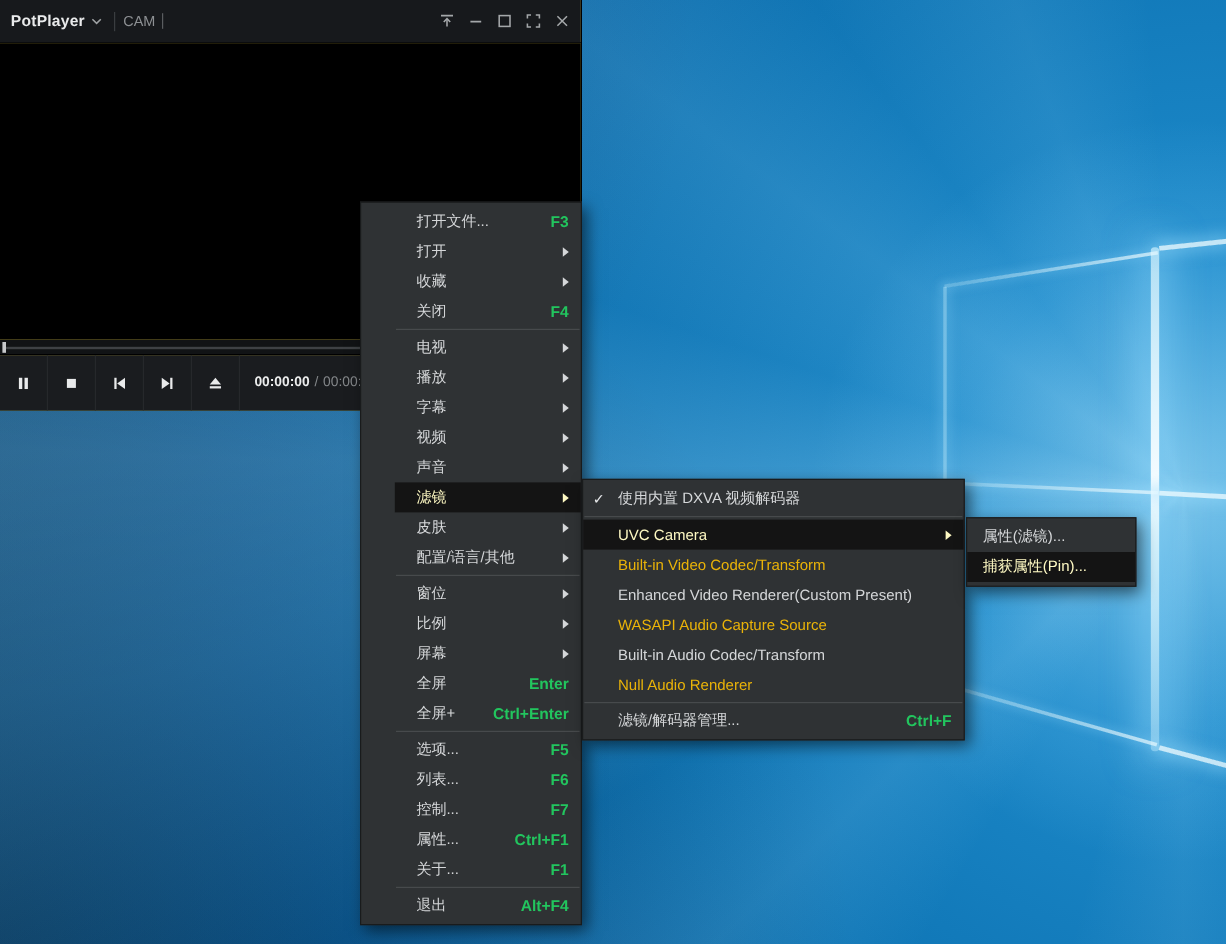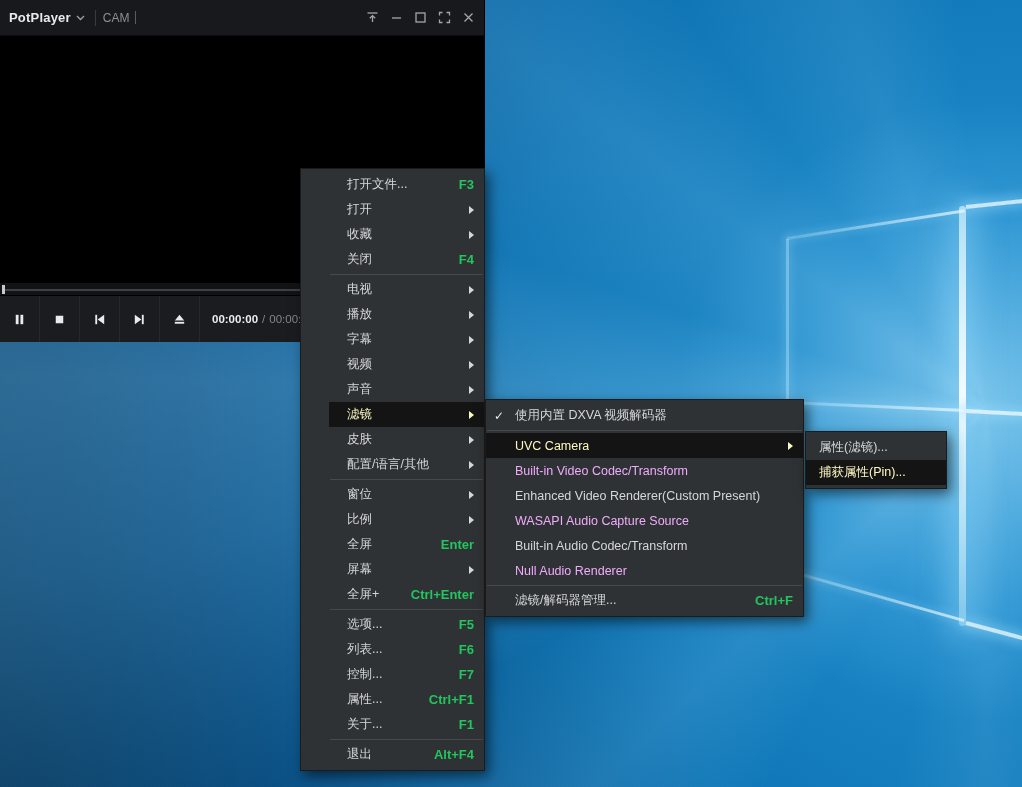--- a/index.html
+++ b/index.html
@@ -79,21 +79,21 @@
   .menu-item{display:flex;align-items:center;height:25px;padding-right:10px;
     color:#d5d7d9;font-size:12.5px;}
   #main-menu .menu-item{padding-left:18px;}
   #filters-menu .menu-item{padding-left:8px;}
   #uvc-menu .menu-item{padding-left:13px;}
   .menu-item .check{width:21px;flex:none;font-size:12px;color:#e8eaec;}
   .menu-item .label{white-space:nowrap;overflow:hidden;}
   .menu-item .right{margin-left:auto;padding-left:18px;font-size:13px;color:#22c55e;flex:none;font-weight:bold;}
   .menu-item .arrow-tri{margin-left:auto;flex:none;width:0;height:0;
     border-left:5px solid currentColor;border-top:4px solid transparent;border-bottom:4px solid transparent;}
-  .menu-item.disabled{color:#f0abfc;}
+  .menu-item.disabled{color:#eab308;}
   .menu-item.highlighted{background:#141414;color:#fef9c3;}
   .menu-item.highlighted .right{color:#e7bb00;}
   .menu-sep{height:1px;margin:2px 1px;background:#474a4c;}
 </style>
 </head>
 <body>
 
 <div id="screen">
 
   <div class="desktop">
@@ -250,28 +250,28 @@
       <div class="menu-sep"></div>
       <div class="menu-item">
         <span class="label">窗位</span>
         <span class="arrow-tri"></span>
       </div>
       <div class="menu-item">
         <span class="label">比例</span>
         <span class="arrow-tri"></span>
       </div>
       <div class="menu-item">
+        <span class="label">屏幕</span>
+        <span class="arrow-tri"></span>
+      </div>
+      <div class="menu-item">
         <span class="label">全屏</span>
         <span class="right">Enter</span>
       </div>
       <div class="menu-item">
-        <span class="label">屏幕</span>
-        <span class="arrow-tri"></span>
-      </div>
-      <div class="menu-item">
         <span class="label">全屏+</span>
         <span class="right">Ctrl+Enter</span>
       </div>
       <div class="menu-sep"></div>
       <div class="menu-item">
         <span class="label">选项...</span>
         <span class="right">F5</span>
       </div>
       <div class="menu-item">
         <span class="label">列表...</span>

